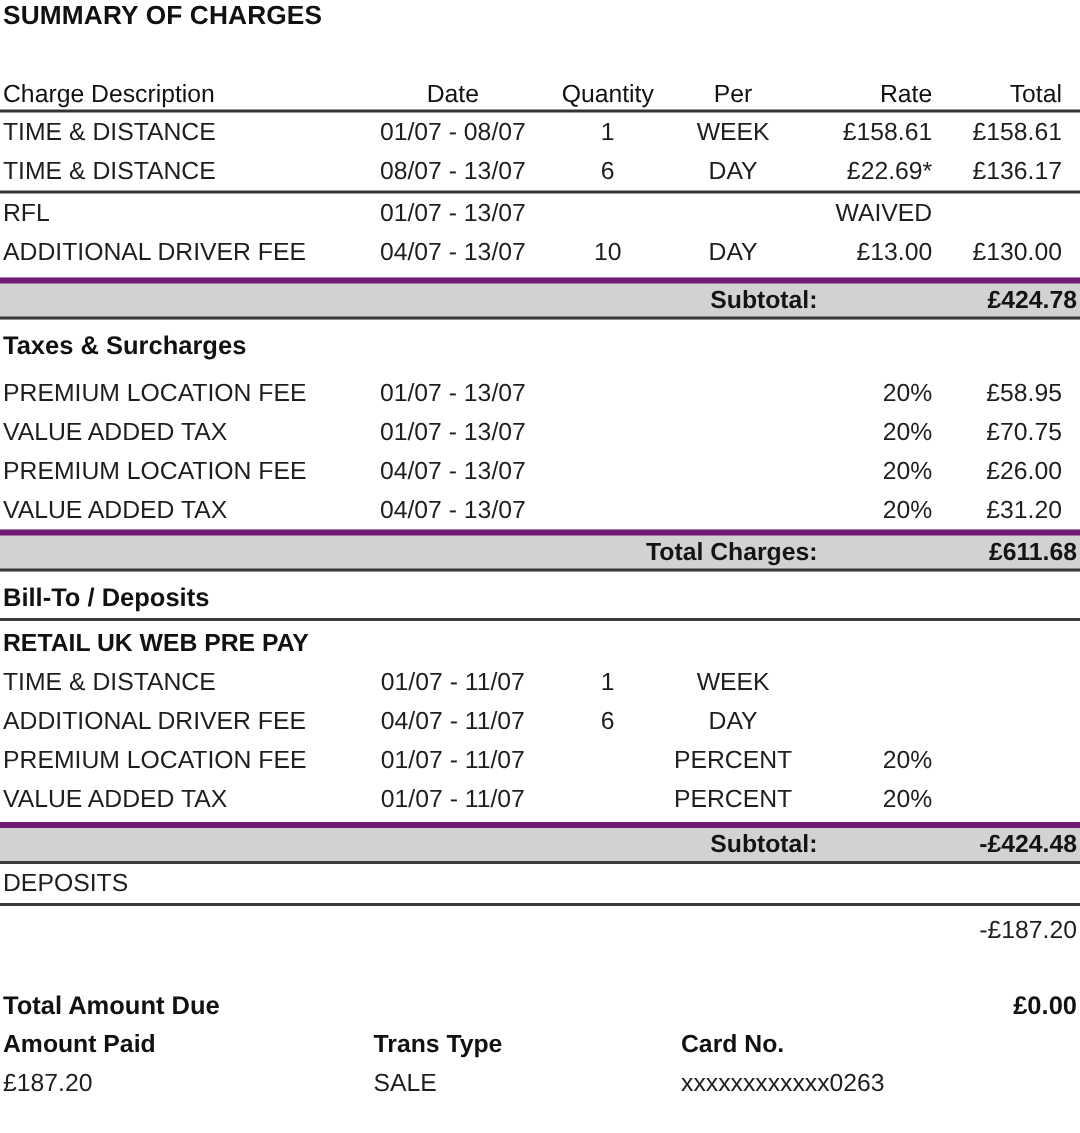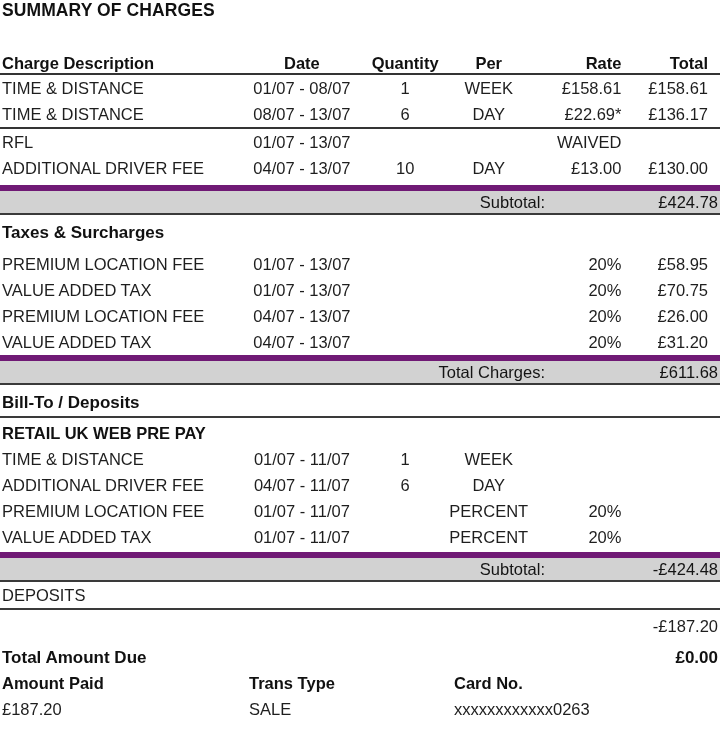--- a/index.html
+++ b/index.html
@@ -19,31 +19,31 @@
   .row{display:flex;height:26px;line-height:26px;font-size:16.5px;}
   .c-desc {width:235px;padding-left:2px;white-space:nowrap;}
   .c-date {width:140px;text-align:center;white-space:nowrap;}
   .c-qty  {width:70px;text-align:center;}
   .c-per  {width:100px;text-align:center;}
   .c-rate {width:85px;text-align:right;}
   .c-total{width:88px;text-align:right;padding-right:12px;}
 
   .table-header{
     margin-top:33px;height:20px;line-height:20px;
-    font-weight:bold;color:#111;
+    font-weight:normal;color:#111;
     border-bottom:2px solid #343434;
   }
   .hline{border-top:2px solid #343434;height:0;}
 
   .band{
     display:flex;align-items:center;
     height:22px;line-height:22px;
     background:#d2d2d2;
-    border-top:6px solid #701a75;border-bottom:2px solid #3a3a3a;
-    font-size:16.5px;font-weight:normal;color:#141414;
+    border-top:4px solid #701a75;border-bottom:2px solid #3a3a3a;
+    font-size:16.5px;font-weight:bold;color:#141414;
   }
   .band-label{width:545px;text-align:right;}
   .band-value{flex:1;text-align:right;padding-right:2px;}
   .band-m1{margin-top:4px;}
   .band-m2{margin-top:2px;}
 
   .section-heading{
     font-size:17px;font-weight:bold;color:#111;
     margin:8px 0 8px 0;padding-left:2px;height:20px;line-height:20px;
   }
@@ -54,21 +54,21 @@
   }
   .sub-heading{
     font-size:16.5px;font-weight:bold;color:#111;
     padding:5px 0 0 2px;height:20px;line-height:20px;margin-bottom:3px;
   }
 
   .deposits-row{border-bottom:2px solid #3a3a3a;}
   .c-wide-value{flex:1;text-align:right;padding-right:2px;margin-top:31px;}
 
   .total-due{
-    display:flex;margin-top:38px;height:20px;line-height:20px;
+    display:flex;margin-top:57px;height:20px;line-height:20px;
     font-size:17px;font-weight:bold;color:#111;
   }
   .total-due-label{padding-left:2px;flex:1;}
   .total-due-value{text-align:right;padding-right:2px;}
 
   .payment-heading{
     font-size:17px;font-weight:bold;color:#111;
     margin-top:32px;height:20px;line-height:20px;padding-left:2px;
   }
   .pay-row{display:flex;height:22px;line-height:22px;font-size:16.5px;}

